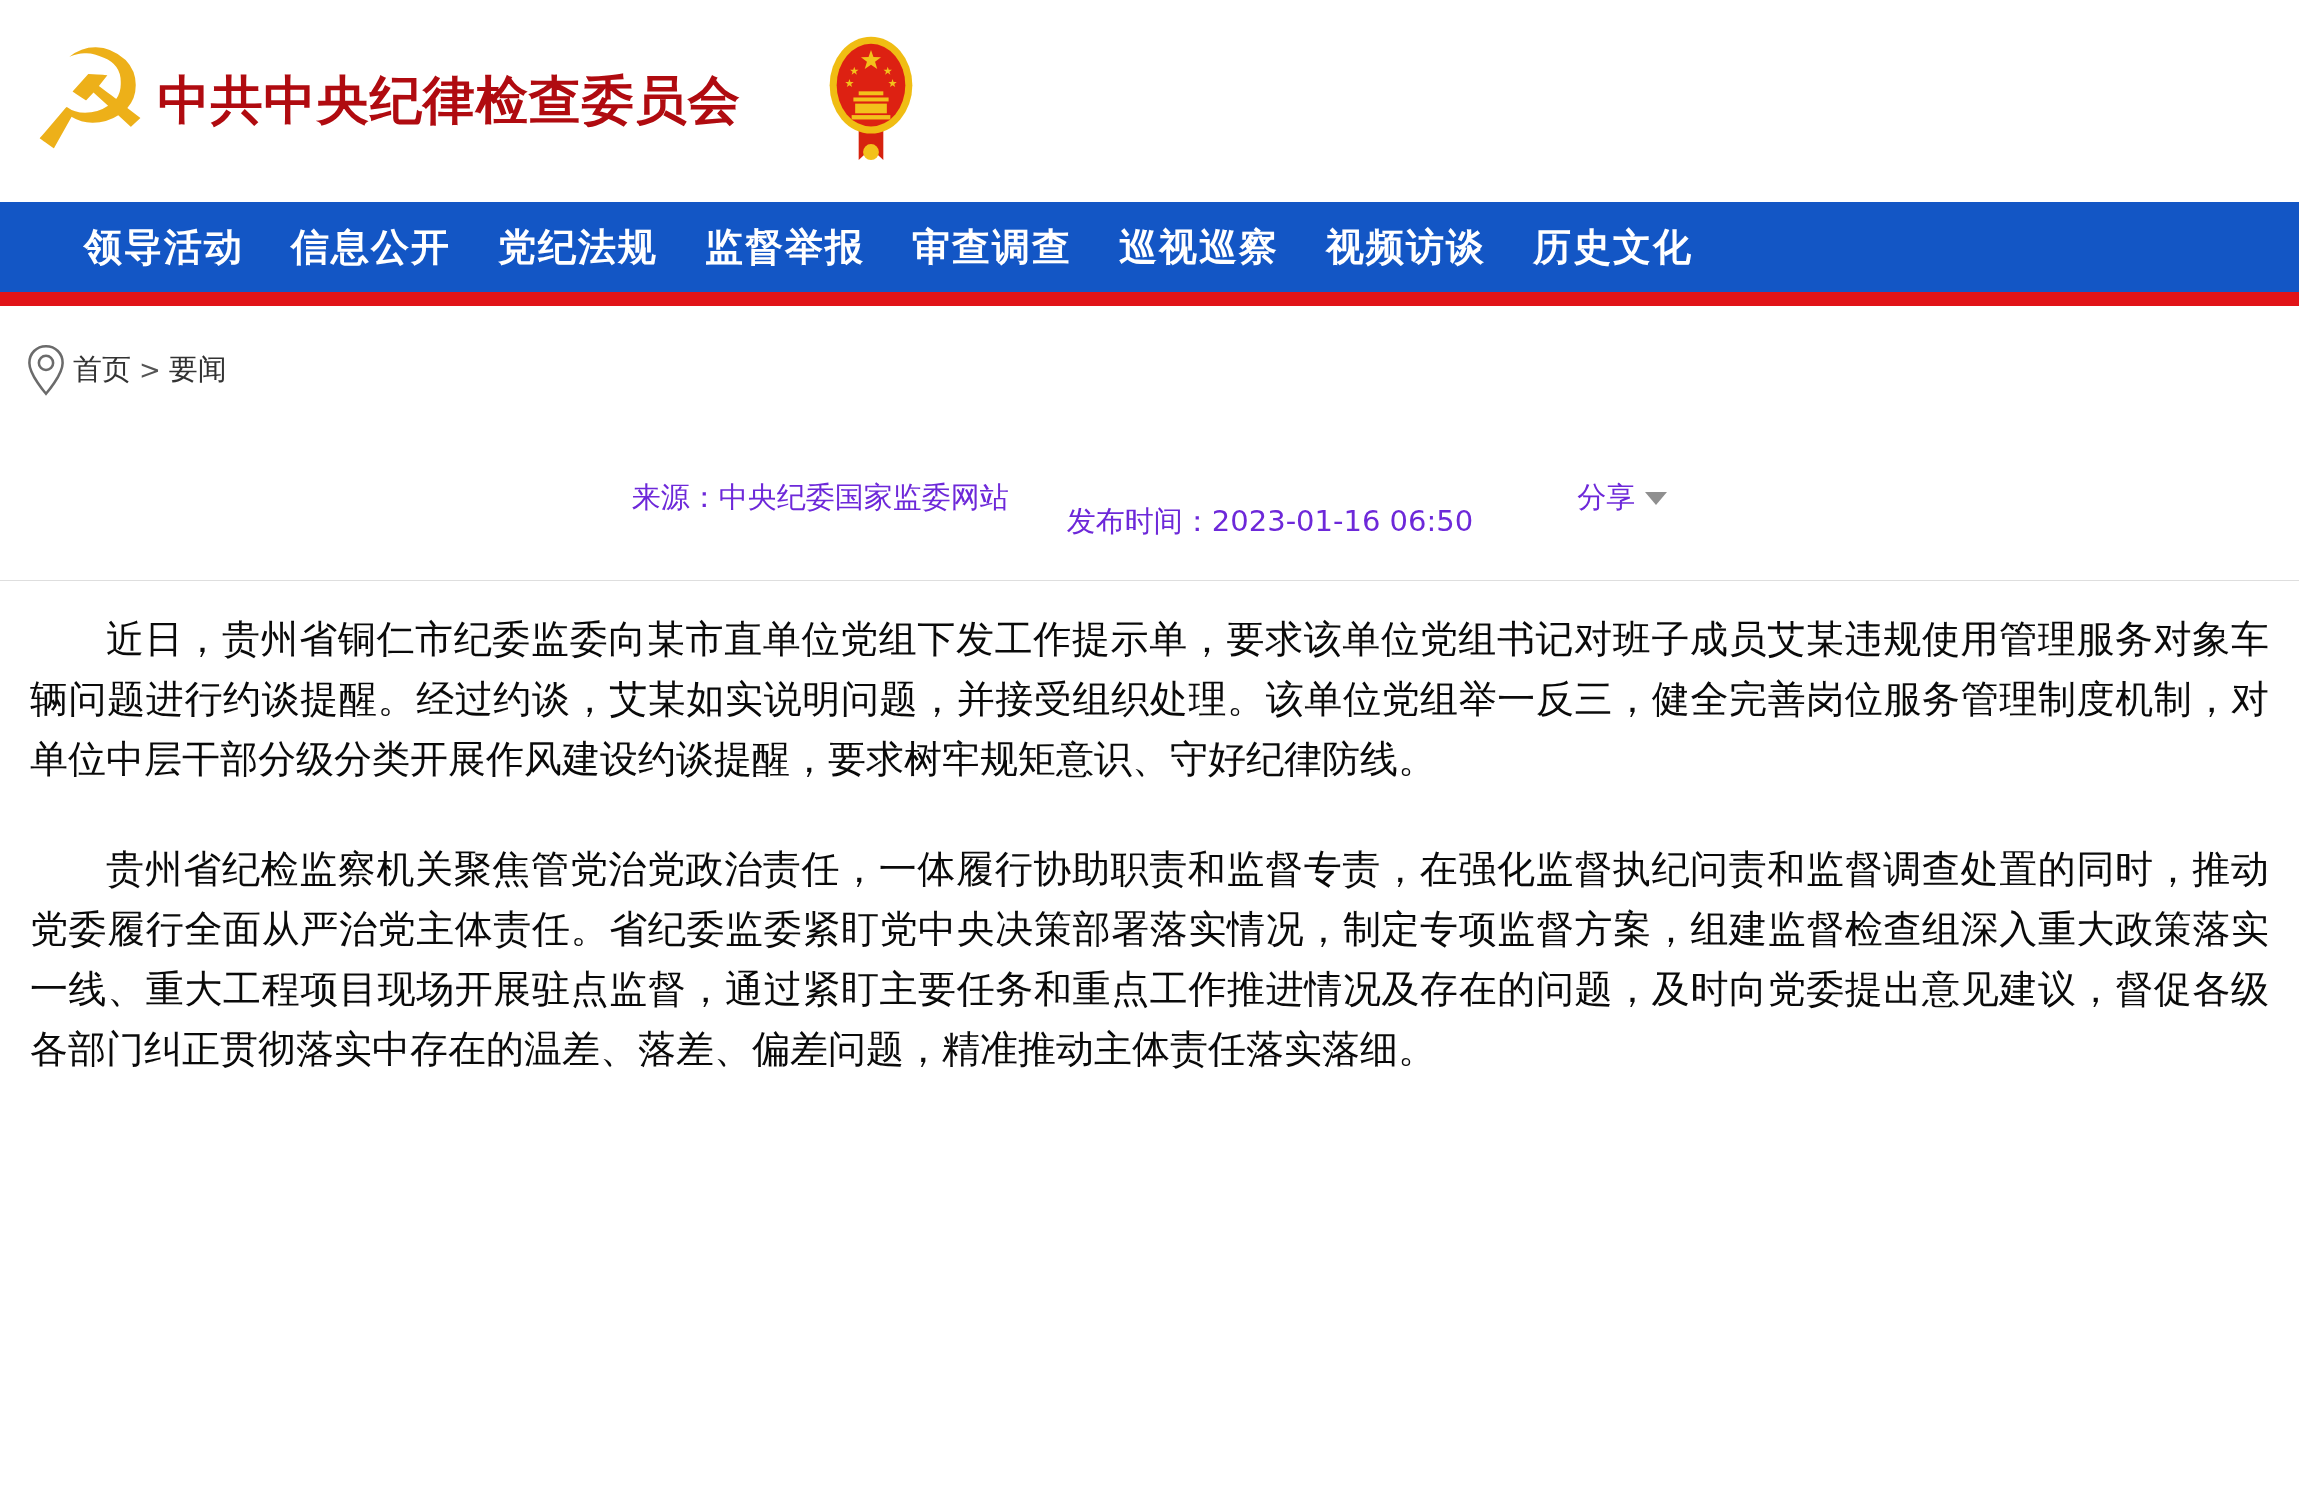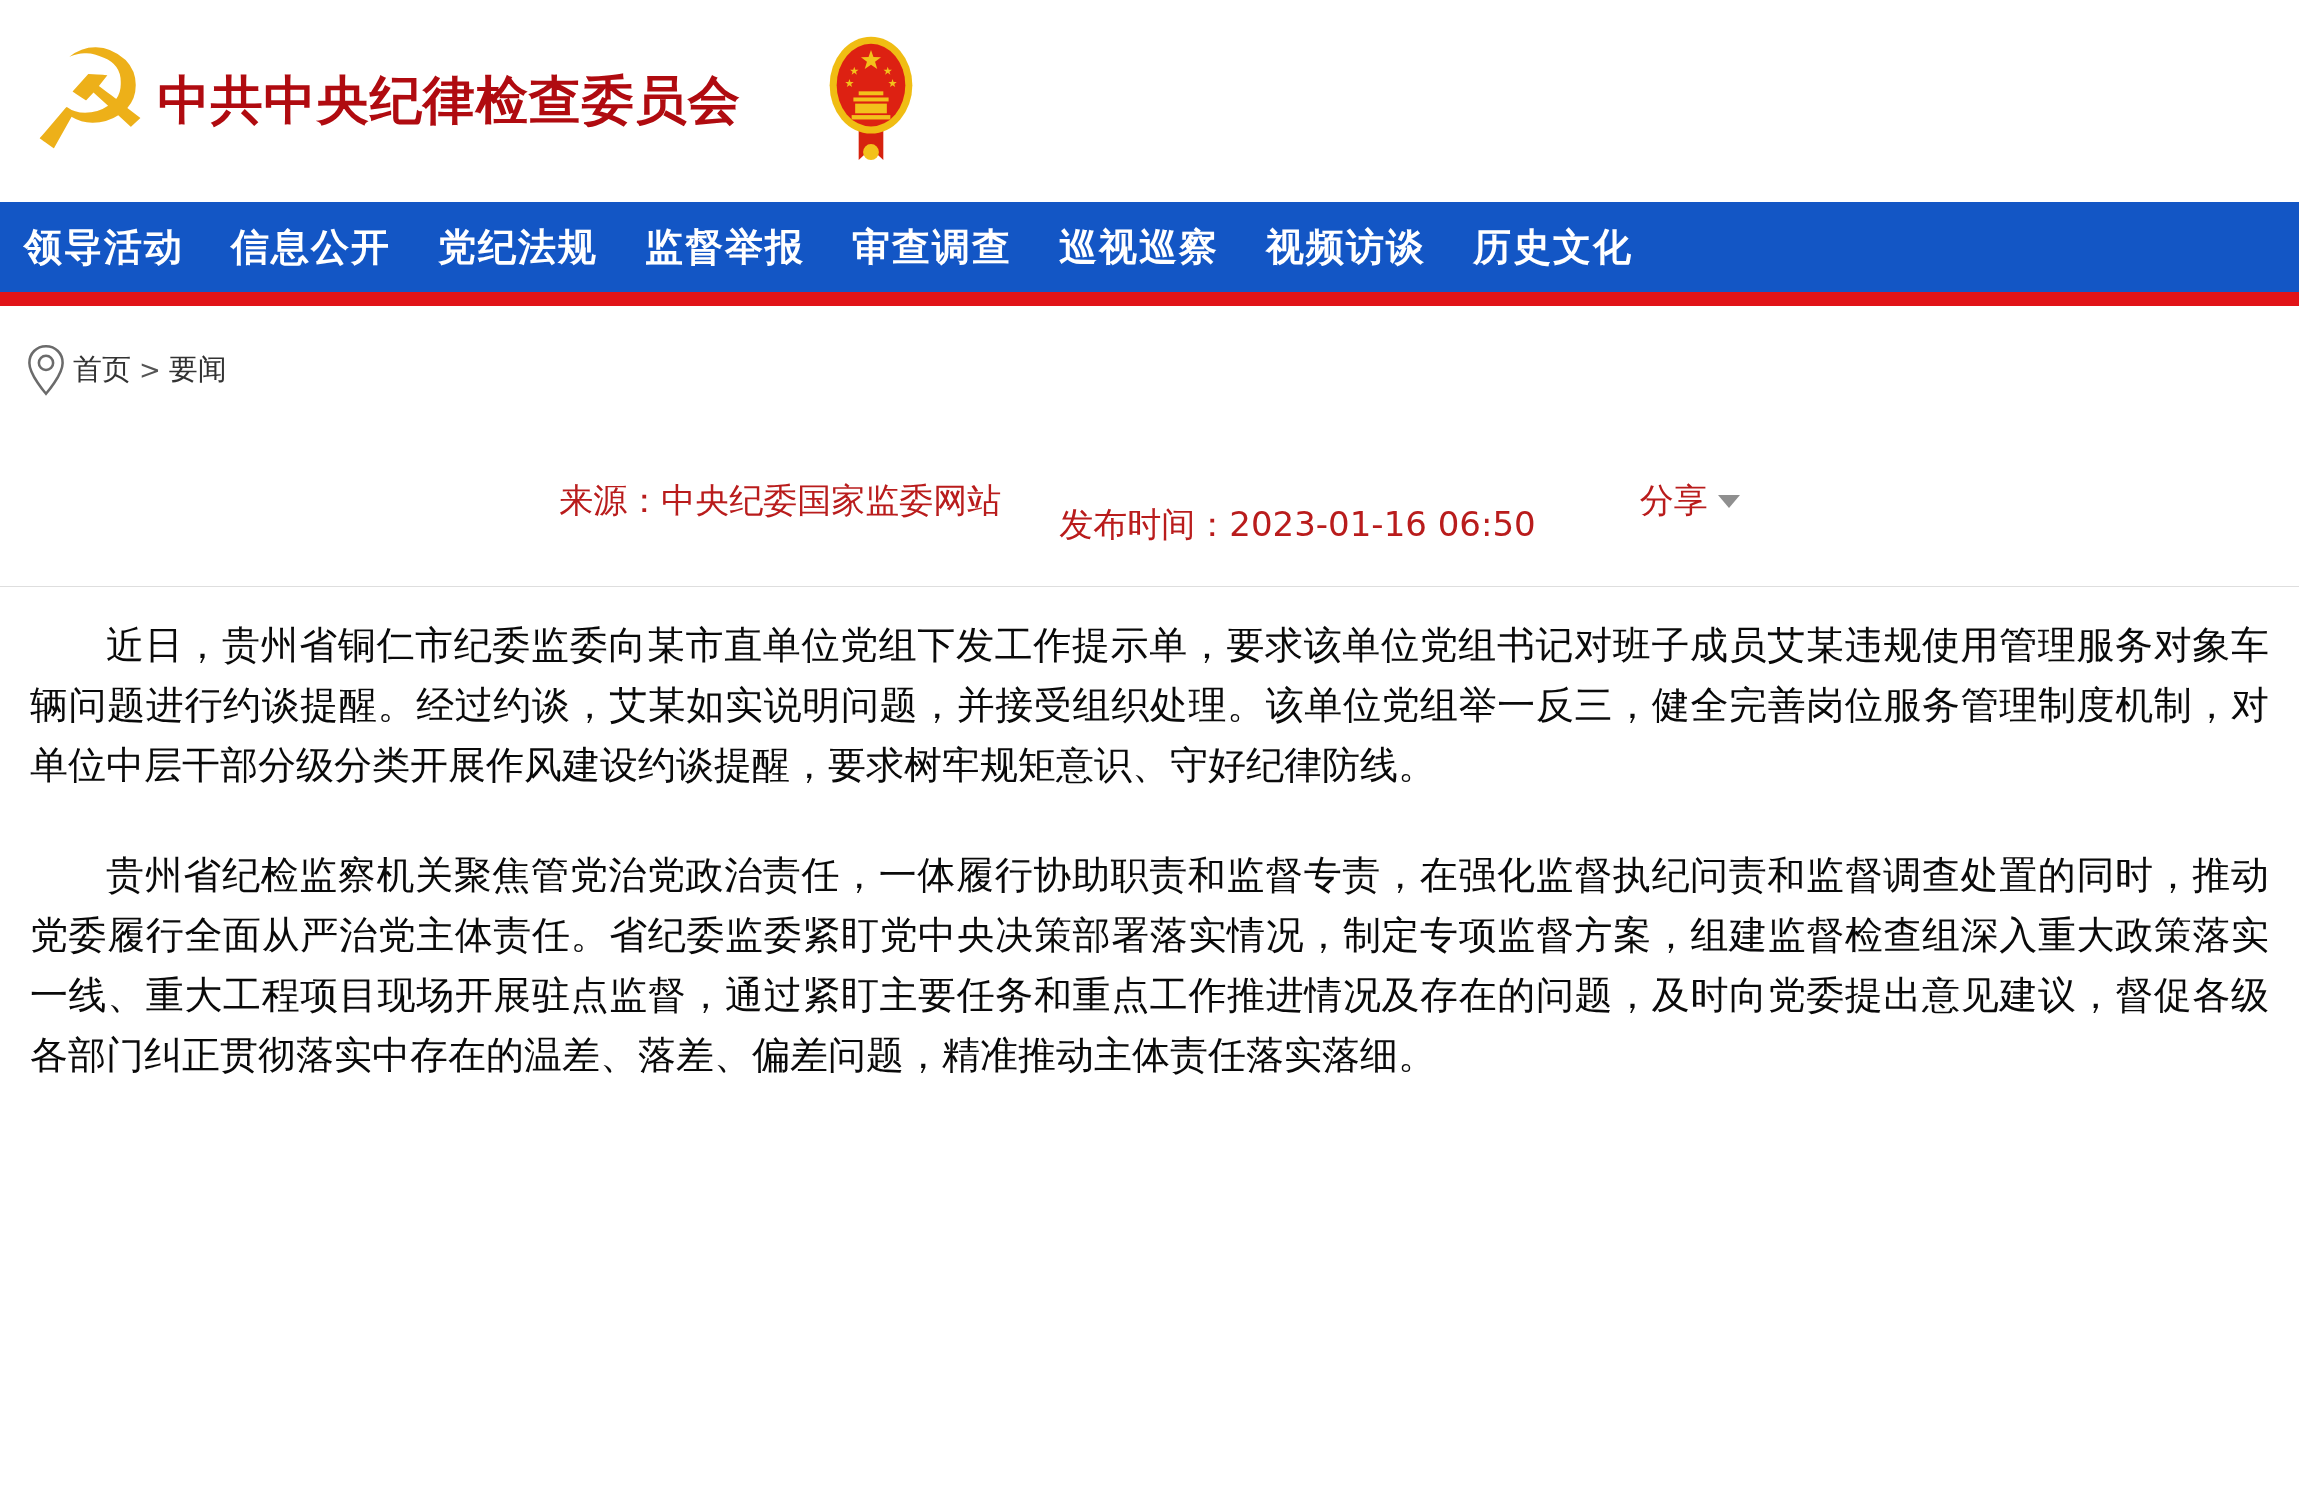--- a/index.html
+++ b/index.html
@@ -38,21 +38,21 @@
   }
   .logo-group.nsc { margin-left: 86px; }
   .nsc-emblem { margin-right: 22px; }
 
   
   .nav-bar {
     height: 90px;
     background: #1356c5;
     display: flex;
     align-items: center;
-    padding-left: 24px;
+    padding-left: 84px;
     gap: 47px;
   }
   .nav-item {
     color: #ffffff;
     font-size: 38px;
     font-weight: bold;
     letter-spacing: 2px;
     white-space: nowrap;
     cursor: pointer;
   }
@@ -75,22 +75,22 @@
   .article-title {
     margin: 0;
     font-size: 50px;
     font-weight: bold;
     color: #2a6189;
     letter-spacing: 1px;
     font-family: "DejaVu Sans", "Liberation Sans", sans-serif;
   }
   .article-meta {
     margin-top: 46px;
-    font-size: 34px;
-    color: #b91c1c;
+    font-size: 29px;
+    color: #6d28d9;
     display: flex;
     justify-content: center;
     align-items: center;
     text-align: center;
   }
   .meta-block { white-space: nowrap; }
   .meta-publish { margin-left: 58px; margin-top: 48px; }
   .share-control { margin-left: 104px; display: inline-flex; align-items: center; cursor: pointer; }
   .caret-down {
     display: inline-block;

